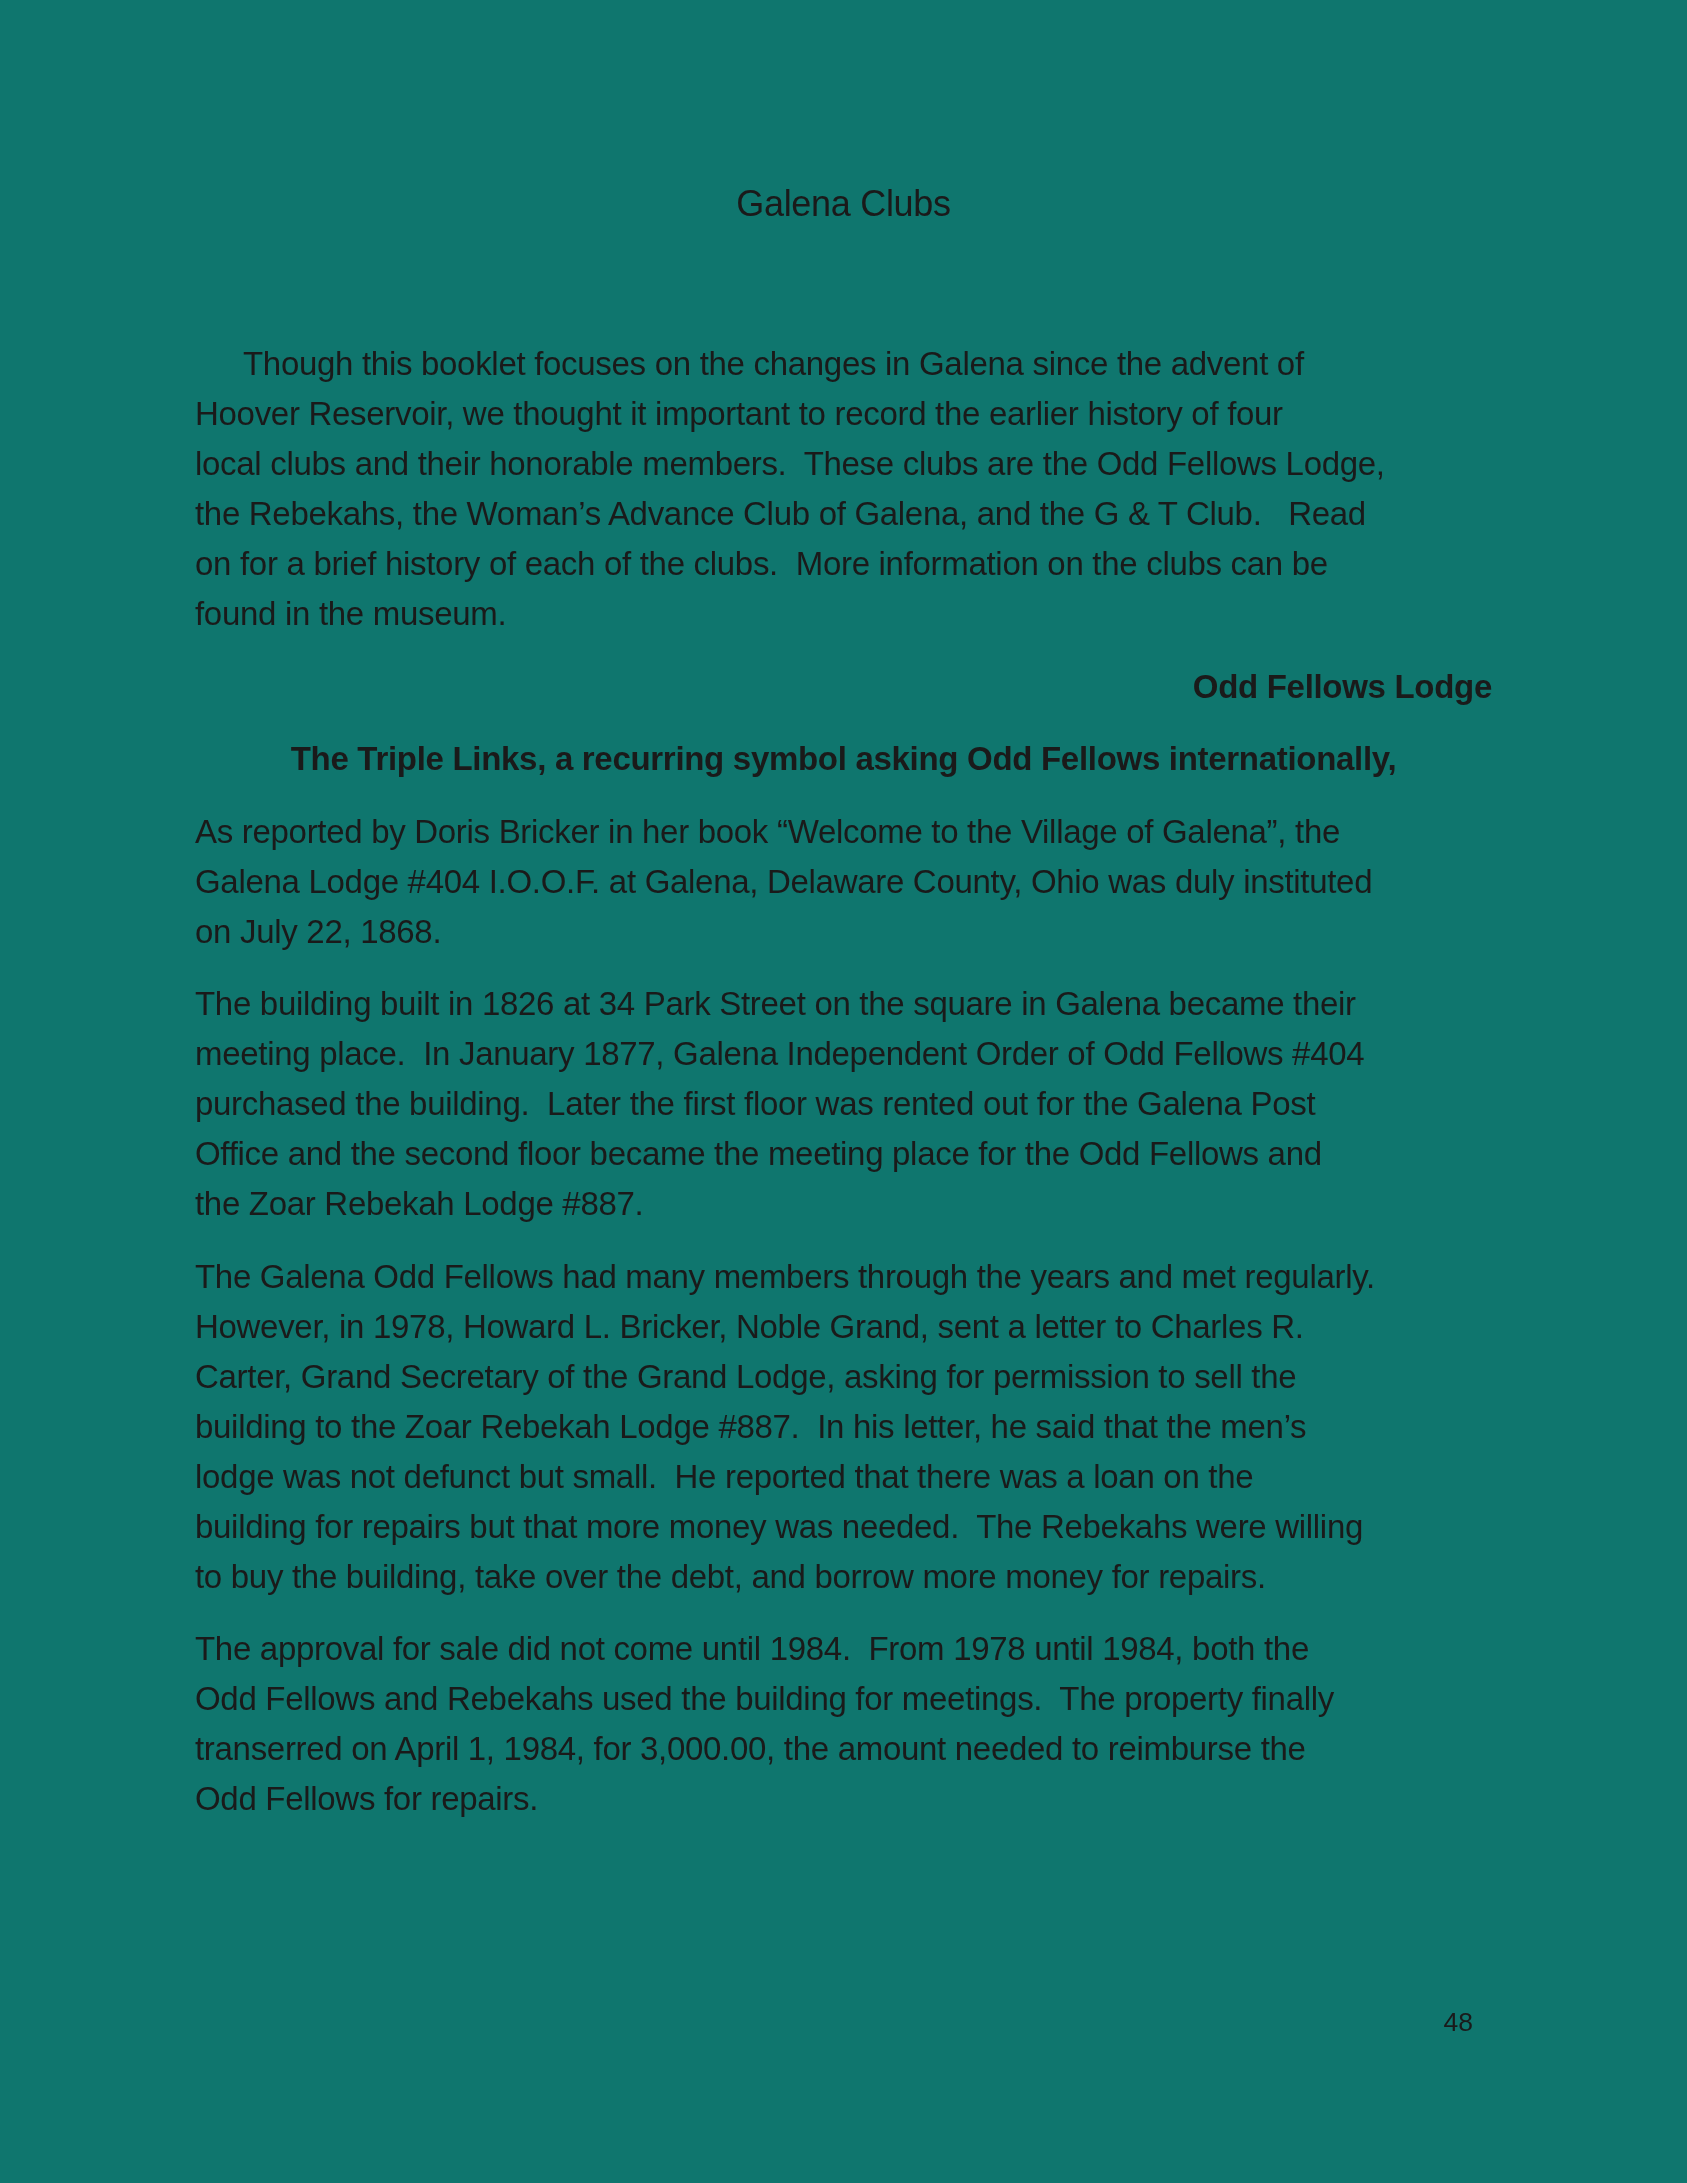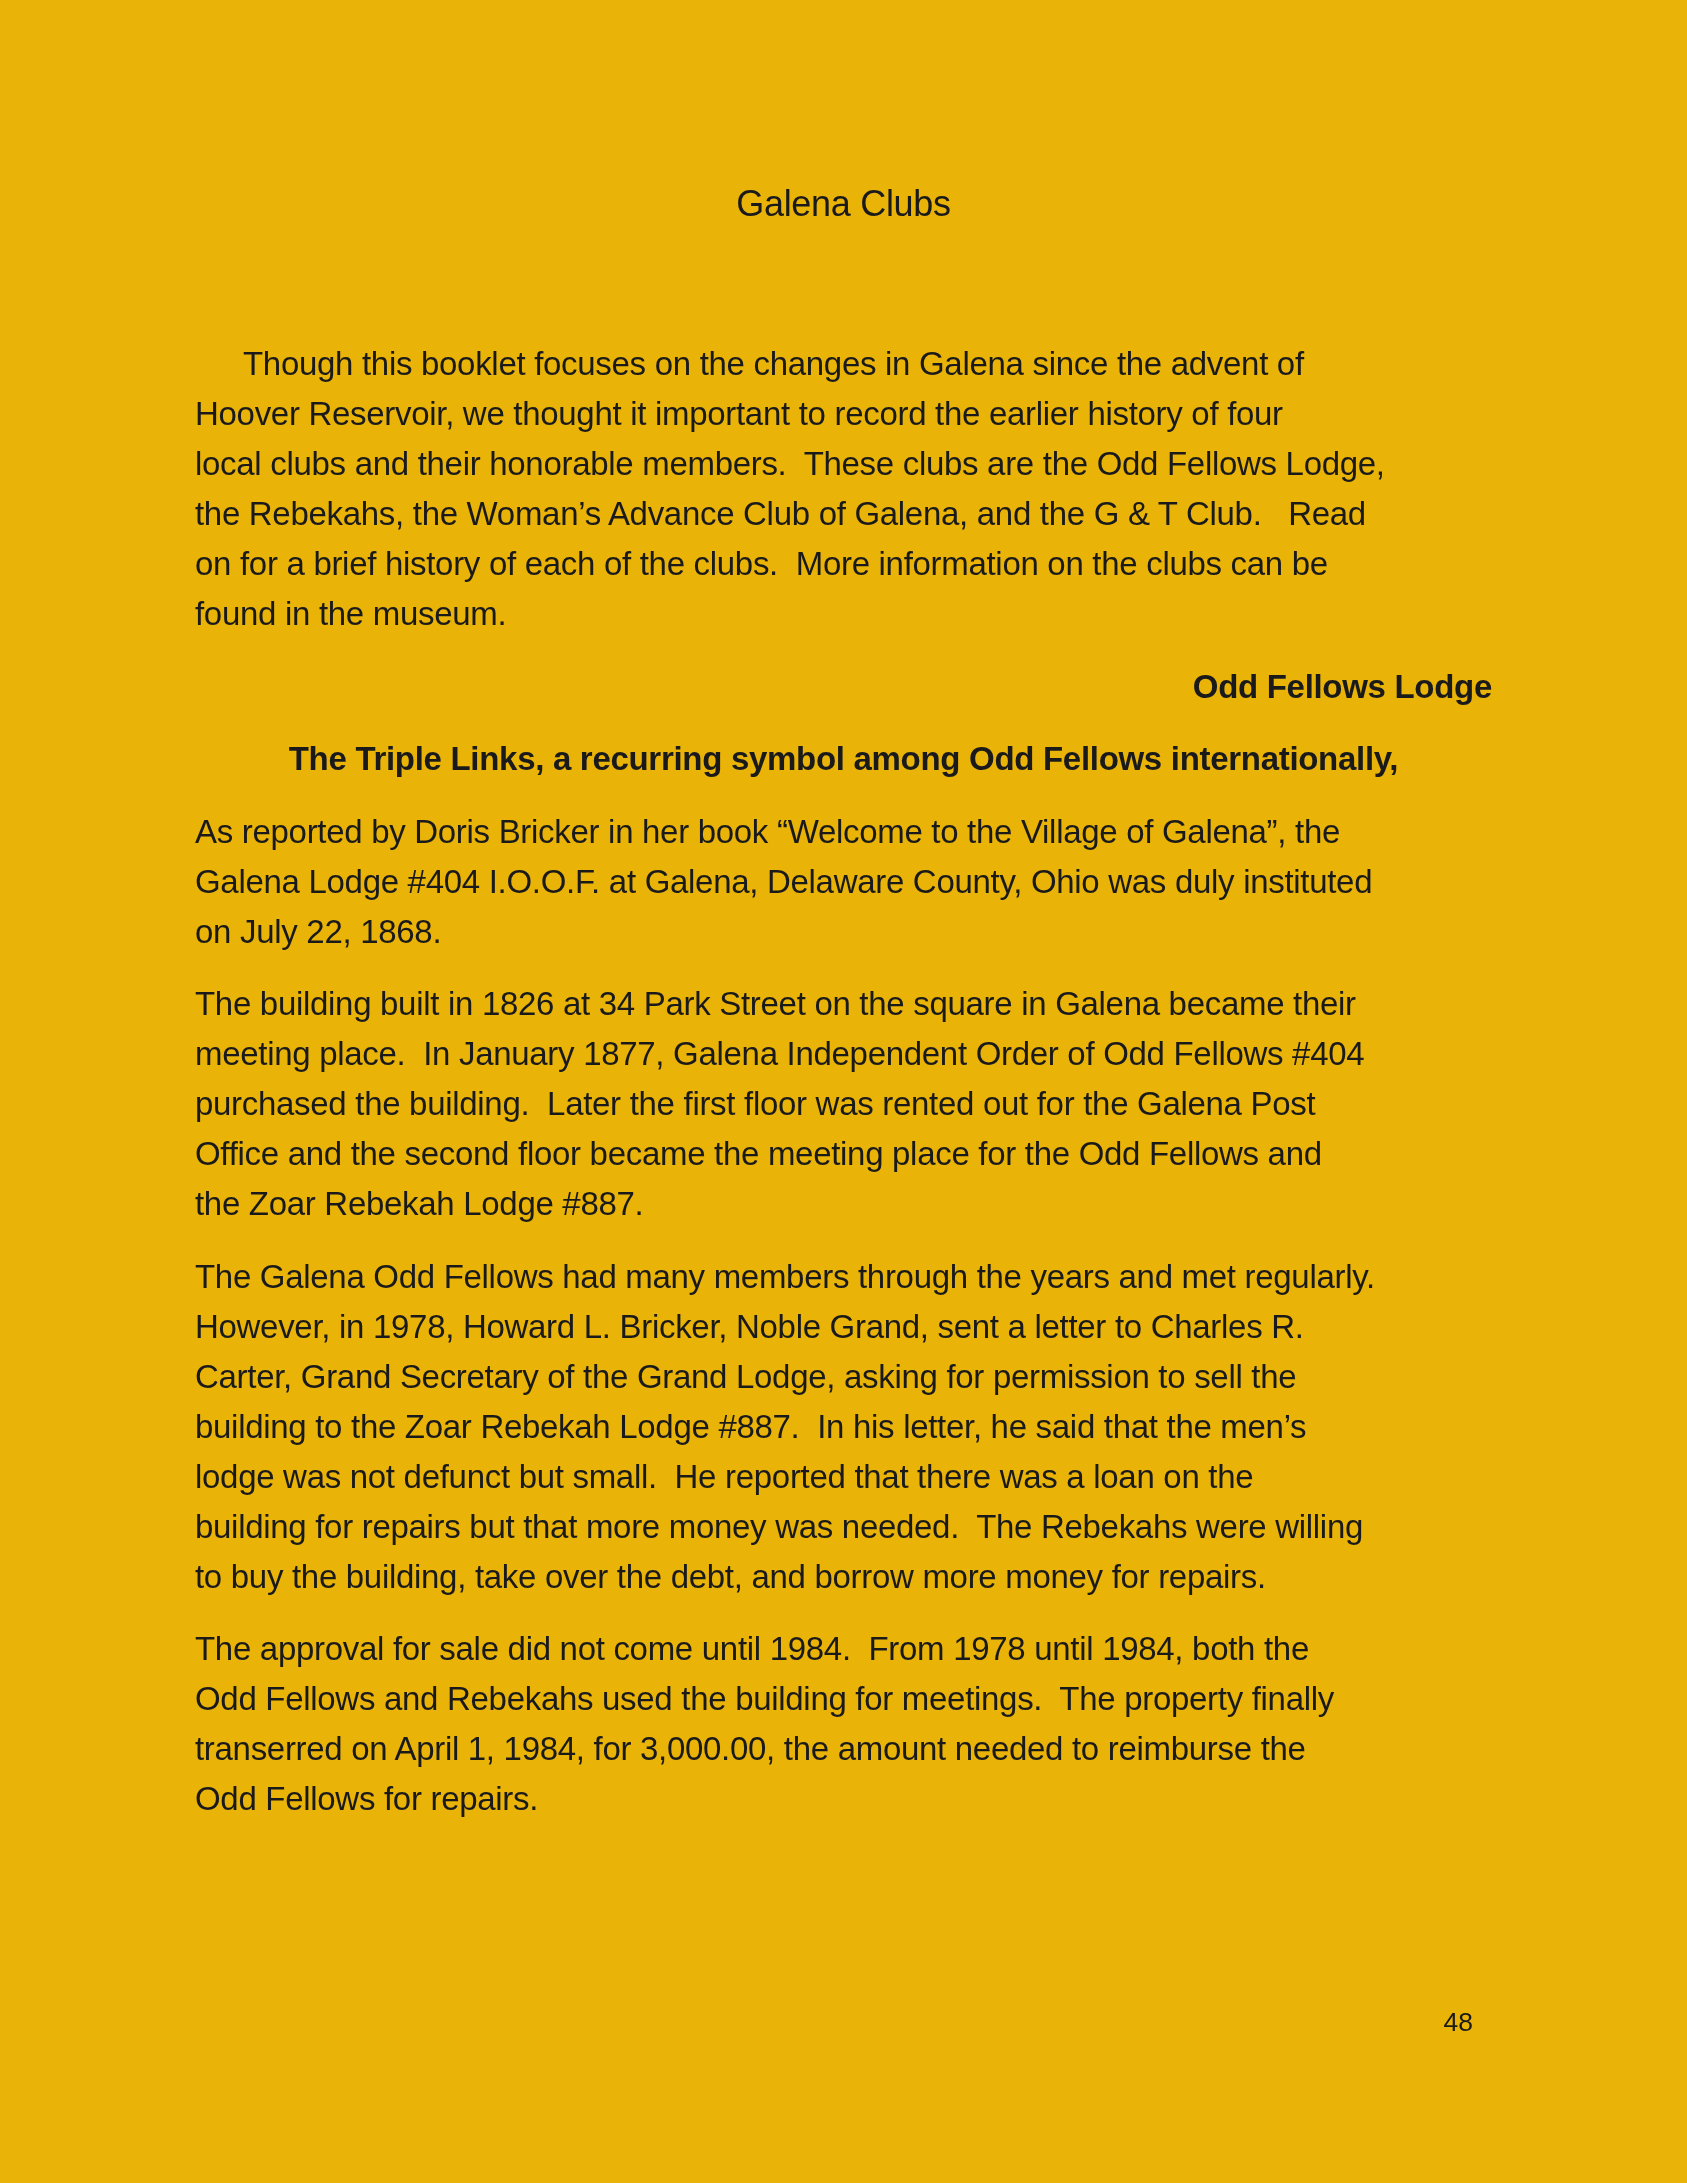--- a/index.html
+++ b/index.html
@@ -4,21 +4,21 @@
 <style>
   html, body {
     margin: 0;
     padding: 0;
     background: #ffffff;
   }
   .page {
     position: relative;
     width: 1687px;
     height: 2183px;
-    background: #eab308;
+    background: #0f766e;
     box-sizing: border-box;
     padding: 179px 195px 0 195px;
     font-family: "Liberation Sans", "DejaVu Sans", sans-serif;
     font-size: 33px;
     line-height: 50px;
     letter-spacing: -0.3px;
     color: #1a1a1a;
     overflow: hidden;
   }
   .doc-title {
@@ -67,21 +67,21 @@
 
   <p class="body-para first-indent">Though this booklet focuses on the changes in Galena since the advent of
 Hoover Reservoir, we thought it important to record the earlier history of four
 local clubs and their honorable members.  These clubs are the Odd Fellows Lodge,
 the Rebekahs, the Woman’s Advance Club of Galena, and the G &amp; T Club.   Read
 on for a brief history of each of the clubs.  More information on the clubs can be
 found in the museum.</p>
 
   <h2 class="section-heading">Odd Fellows Lodge</h2>
 
-  <p class="sub-heading">The Triple Links, a recurring symbol among Odd Fellows internationally,</p>
+  <p class="sub-heading">The Triple Links, a recurring symbol asking Odd Fellows internationally,</p>
 
 
   <p class="body-para">As reported by Doris Bricker in her book “Welcome to the Village of Galena”, the
 Galena Lodge #404 I.O.O.F. at Galena, Delaware County, Ohio was duly instituted
 on July 22, 1868.</p>
 
   <p class="body-para">The building built in 1826 at 34 Park Street on the square in Galena became their
 meeting place.  In January 1877, Galena Independent Order of Odd Fellows #404
 purchased the building.  Later the first floor was rented out for the Galena Post
 Office and the second floor became the meeting place for the Odd Fellows and

